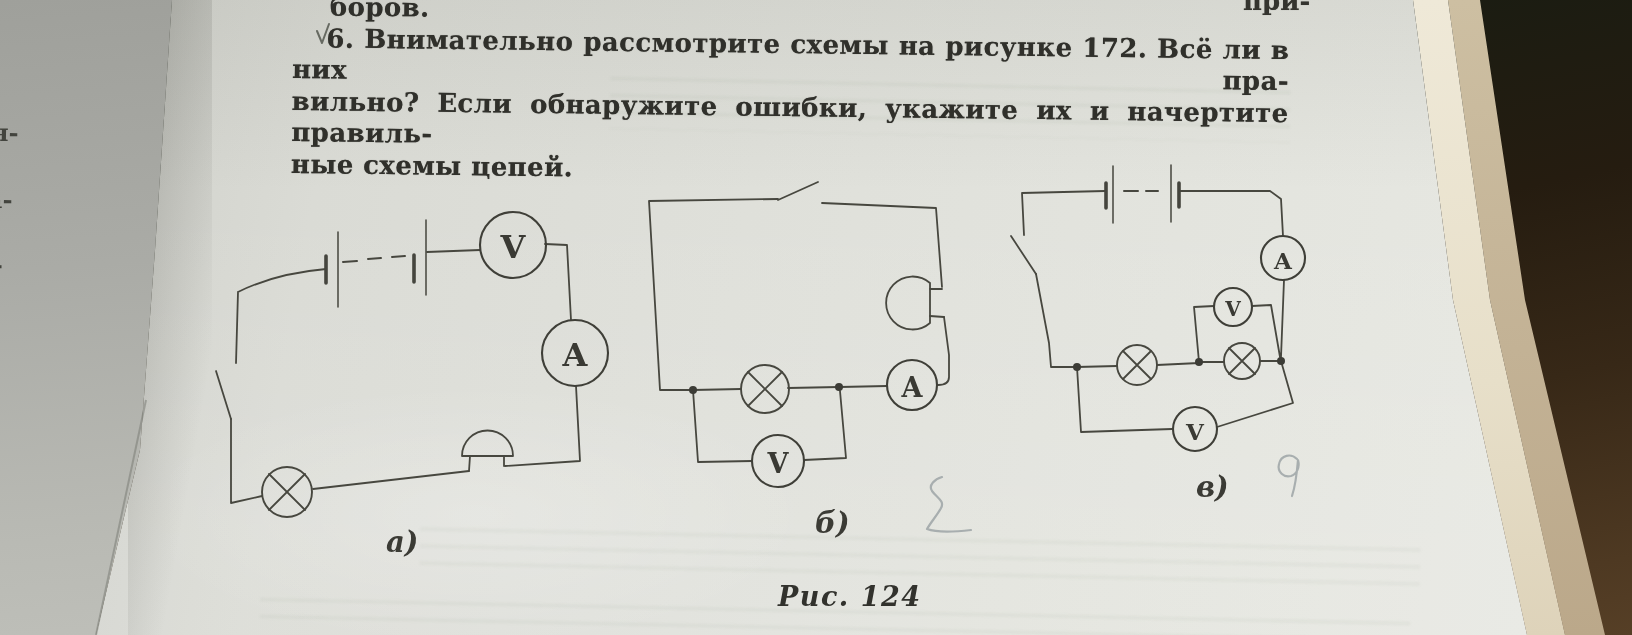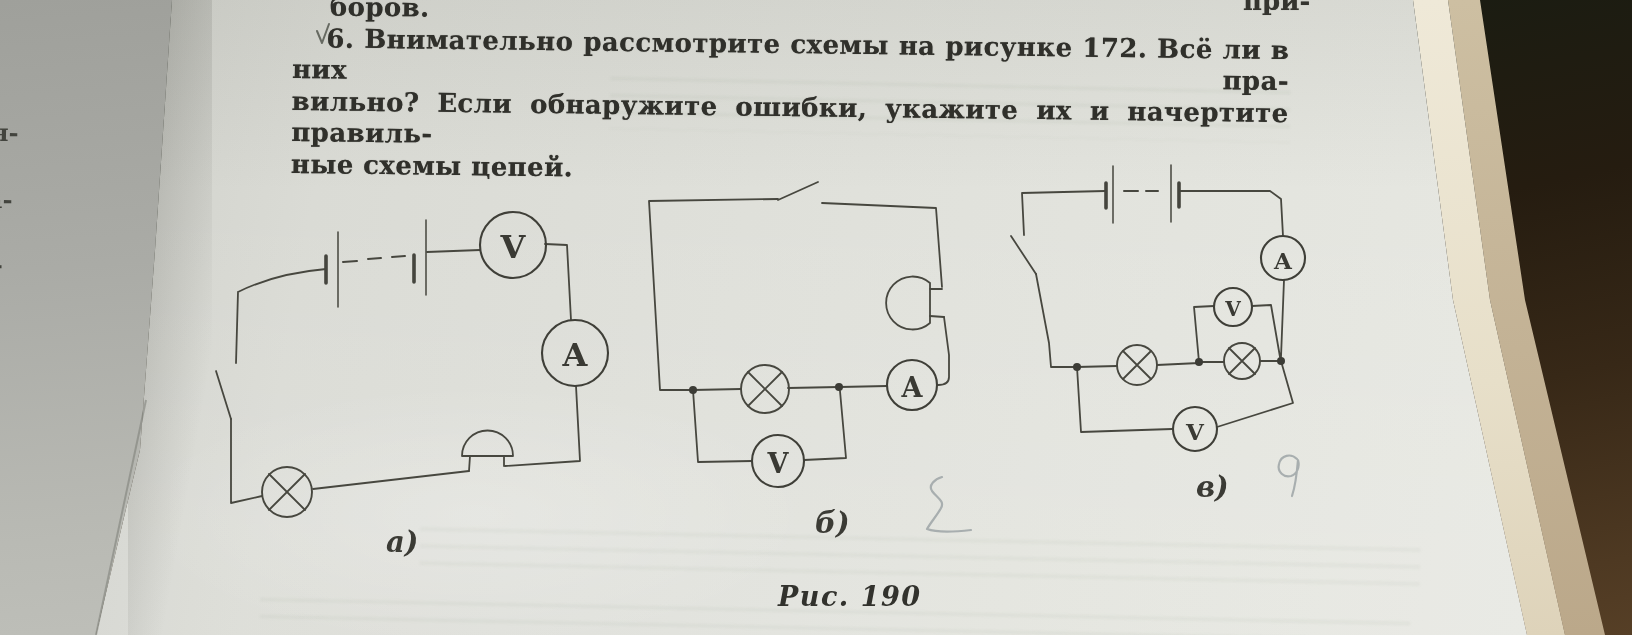--- a/index.html
+++ b/index.html
@@ -167,15 +167,15 @@
     </g>
 
     <path class="pen-dark" d="M317,31 L322,43 L329,24"></path>
     <path class="pen" d="M942,477 C935,479 928,485 932,491 C937,498 945,501 941,508 C938,514 931,522 927,529 C938,533 953,532 971,530"></path>
     <path class="pen" d="M1297,459 C1291,453 1281,455 1279,464 C1277,472 1284,478 1291,476 C1297,474 1300,467 1298,460 C1297,472 1296,484 1292,496"></path>
   </svg>
 
   <span class="circ-label" id="label-a">а)</span>
   <span class="circ-label" id="label-b">б)</span>
   <span class="circ-label" id="label-v">в)</span>
-  <span id="figure-caption">Рис. 190</span>
+  <span id="figure-caption">Рис. 124</span>
 
 </div>
 
 </body></html>

